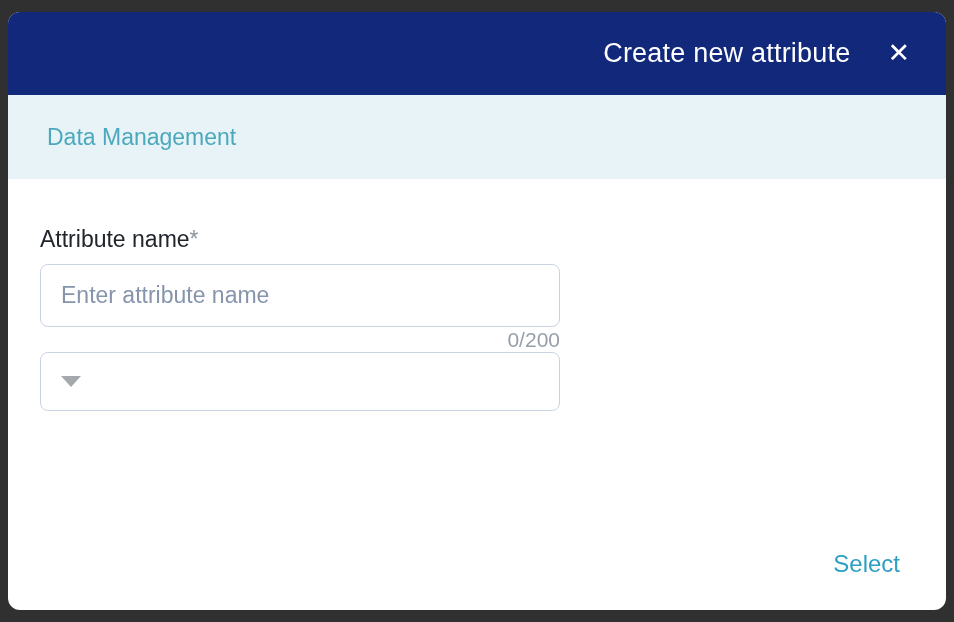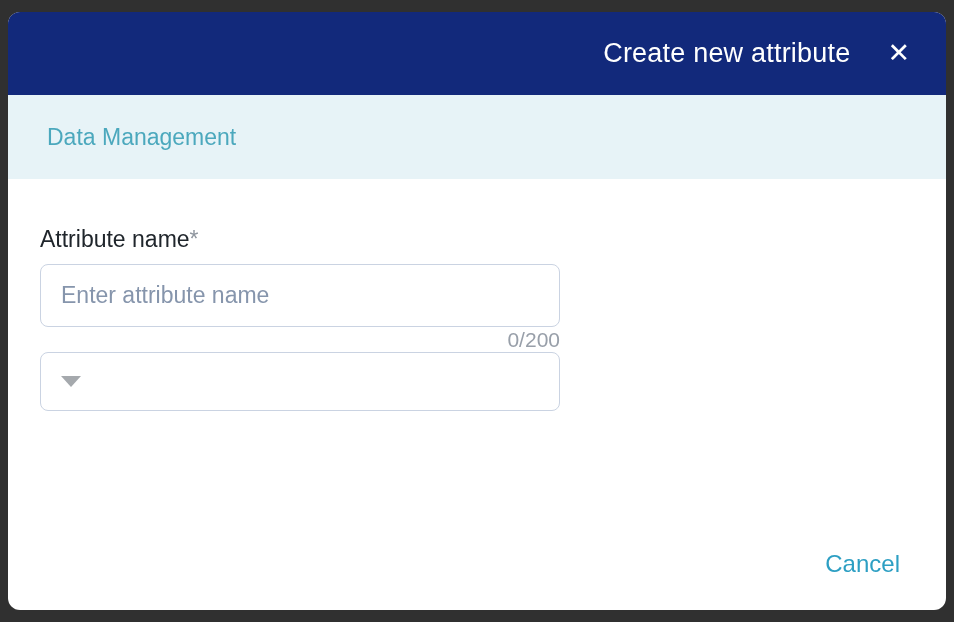--- a/index.html
+++ b/index.html
@@ -187,17 +187,17 @@
       <div class="char-counter">0/200</div>
 
 
       <div class="select-box">
         <span class="caret-down"></span>
       </div>
 
     </div>
 
     <footer class="modal-footer">
-      <button class="btn-text btn-create">Cancel</button>
+      <button class="btn-text btn-create">Select</button>
     </footer>
 
   </div>
 </div>
 
 </body></html>

